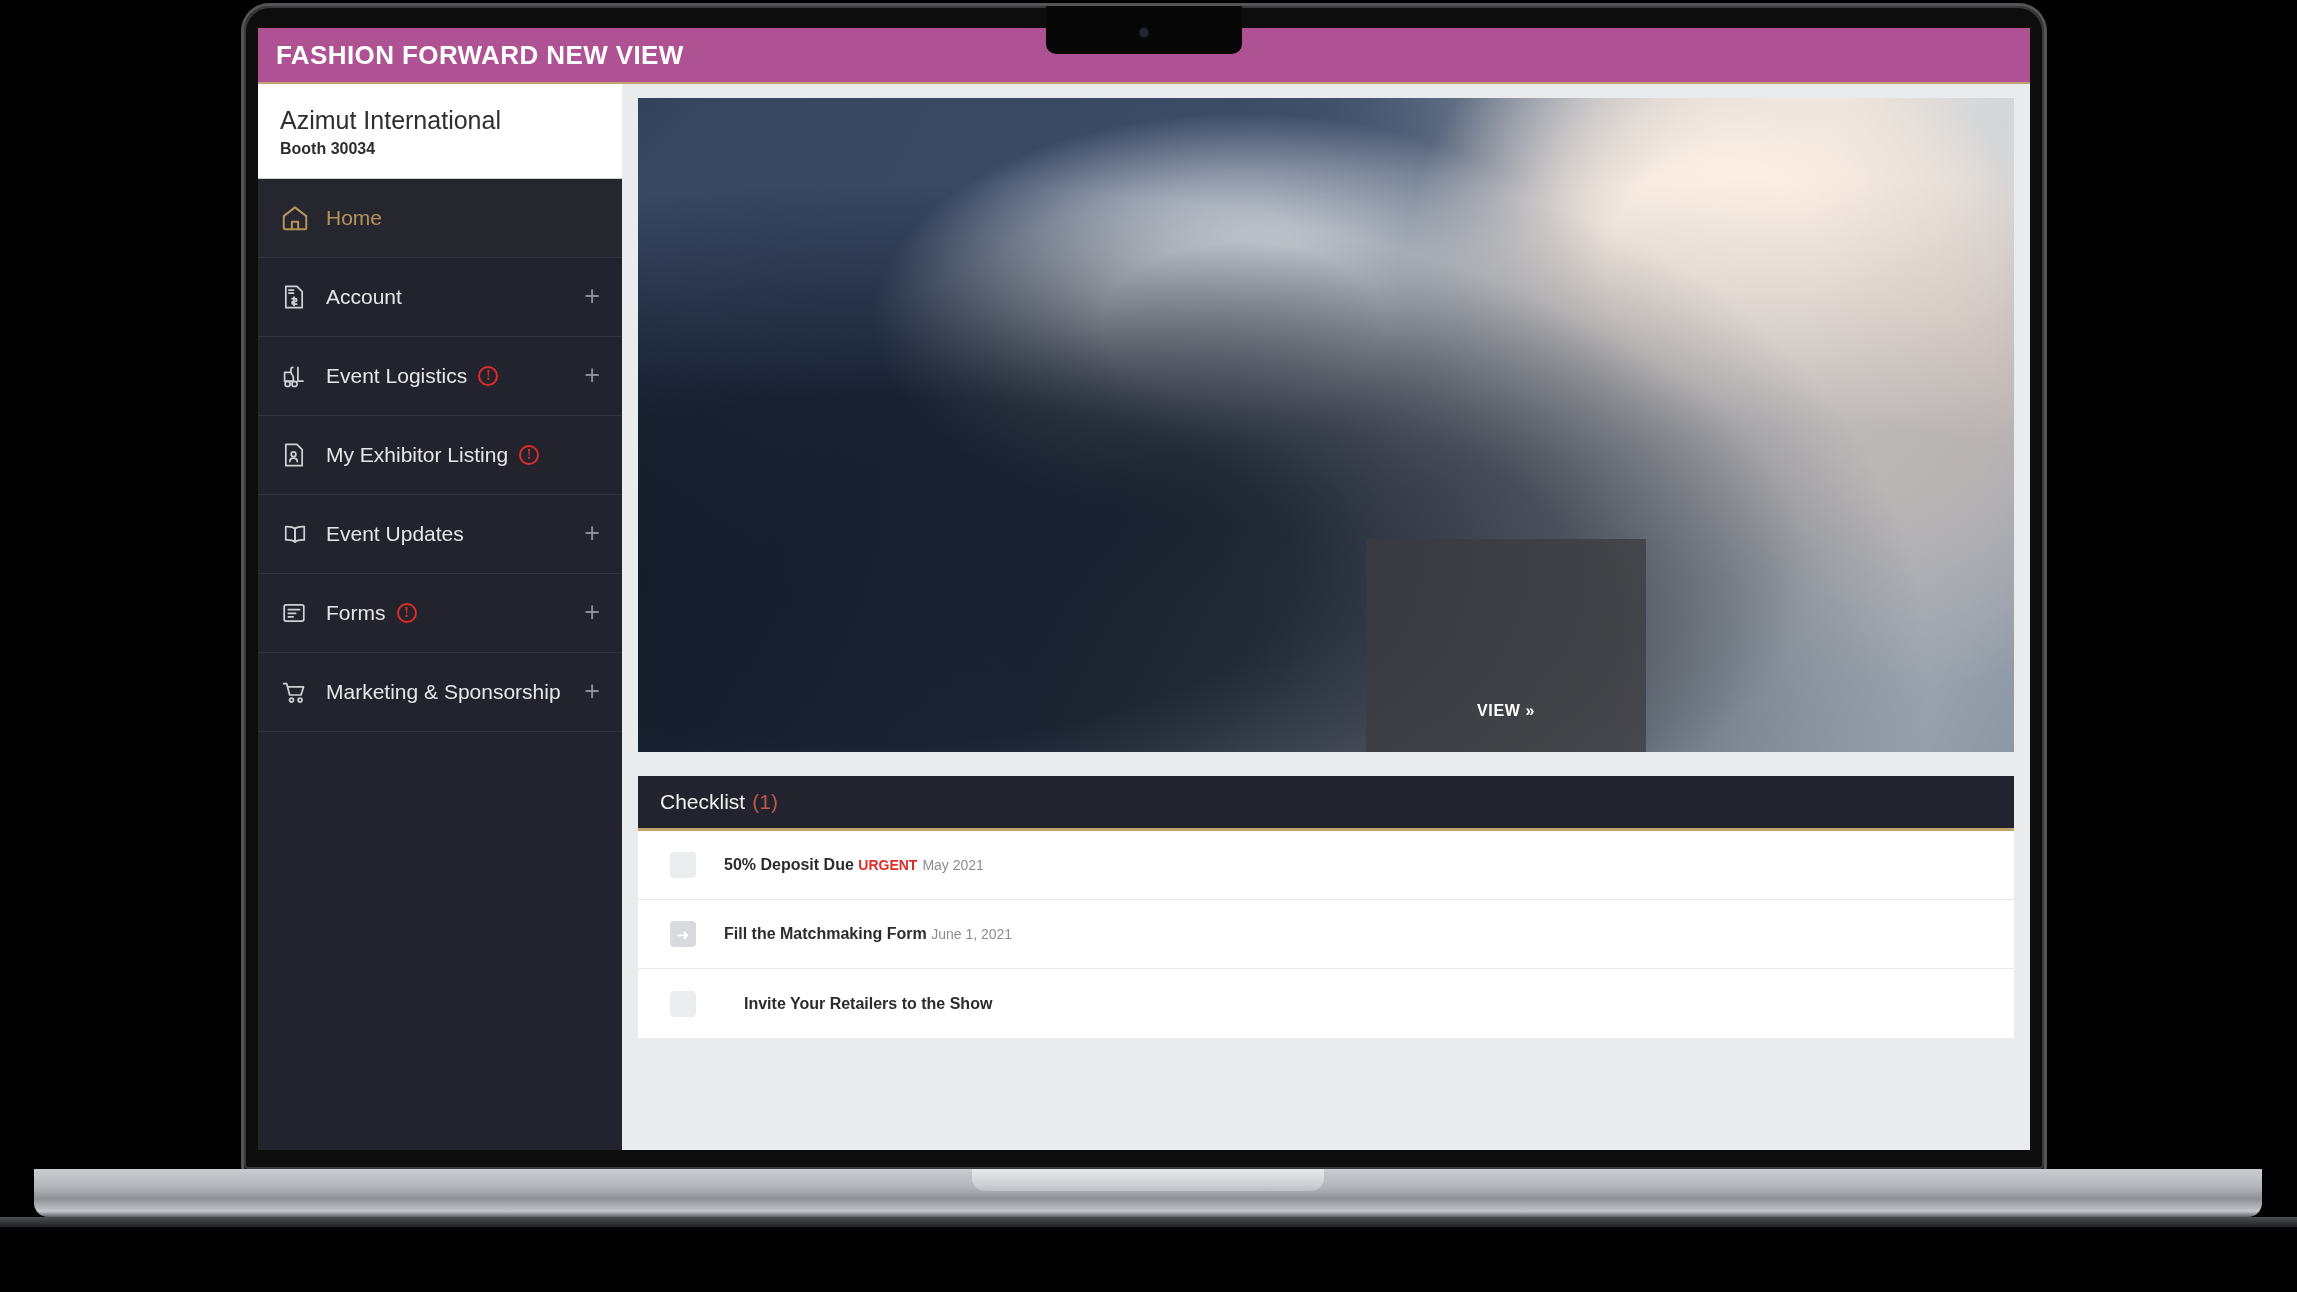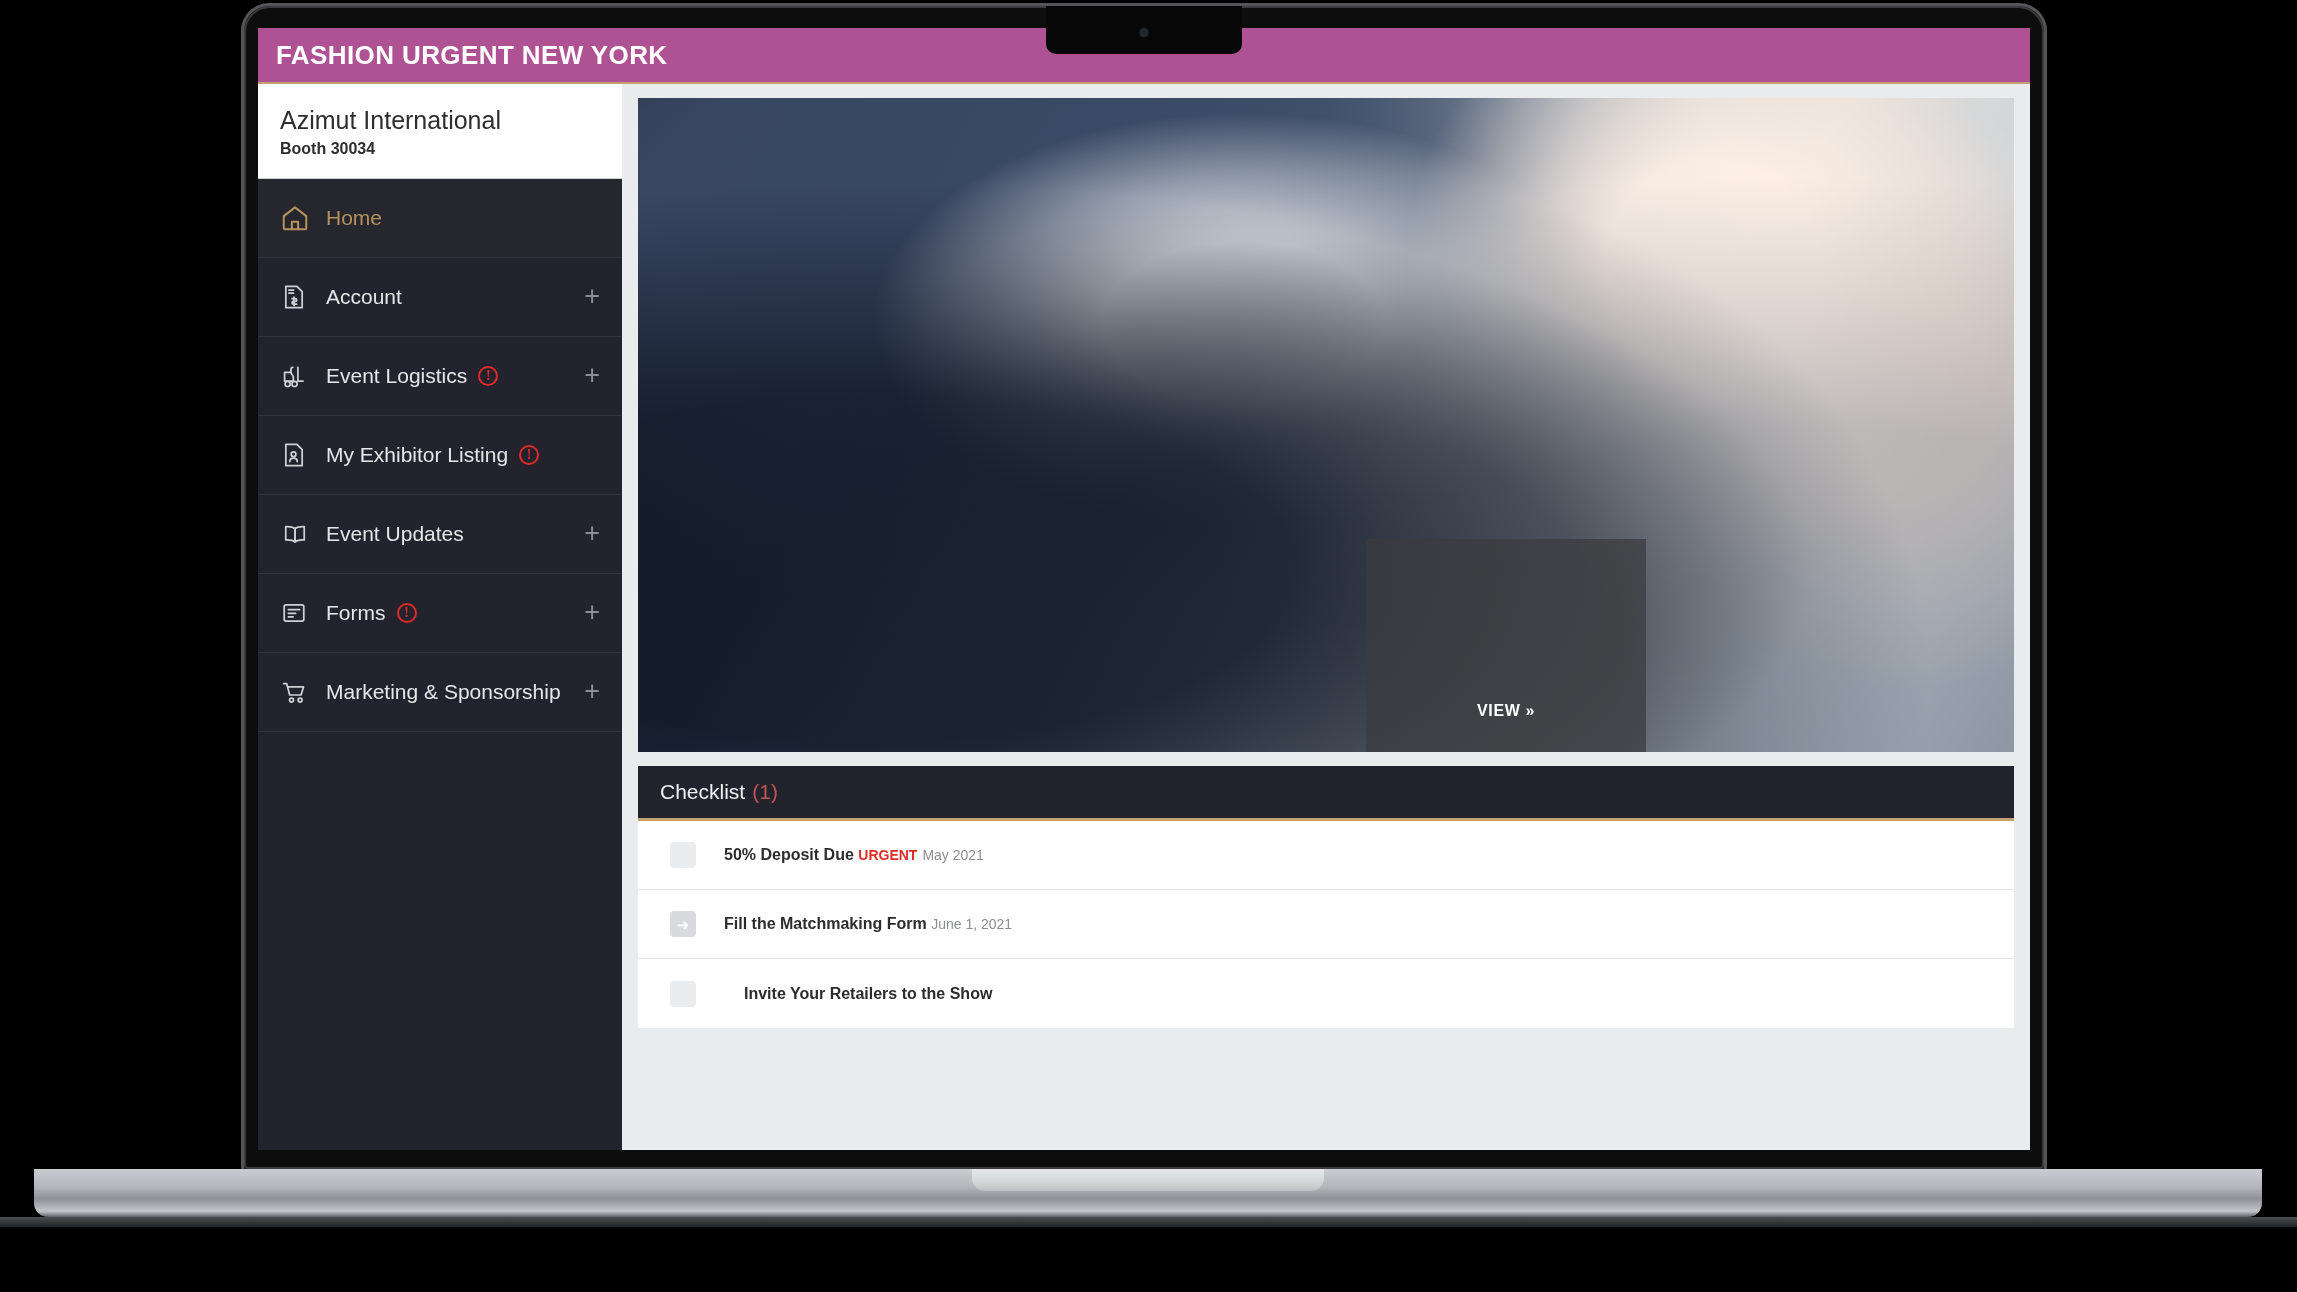--- a/index.html
+++ b/index.html
@@ -284,21 +284,21 @@
   }
   #hero-view-link {
     color: #ffffff;
     font-size: 16px;
     font-weight: bold;
     letter-spacing: .6px;
     cursor: pointer;
   }
 
   
-  #checklist-panel { margin-top: 14px; border-radius: 25px; }
+  #checklist-panel { margin-top: 24px; border-radius: 25px; }
   #checklist-header {
     background: #23232e;
     border-bottom: 3px solid #c3a270;
     height: 55px;
     display: flex;
     align-items: center;
     padding-left: 22px;
   }
   #checklist-title { color: #f0f0f2; font-size: 21px; }
   #checklist-count { color: #c0564f; font-size: 21px; margin-left: 7px; }
@@ -339,21 +339,21 @@
 </style>
 </head>
 <body>
 
 <div id="laptop-frame">
   <div id="laptop-lid"></div>
 
   <div id="screen">
 
     <div id="app-header">
-      <span id="app-title">FASHION URGENT NEW YORK</span>
+      <span id="app-title">FASHION FORWARD NEW VIEW</span>
     </div>
 
     <div id="app-body">
 
       <div id="sidebar">
 
         <div id="exhibitor-card">
           <div id="exhibitor-name">Azimut International</div>
           <div id="exhibitor-booth">Booth 30034</div>
         </div>

